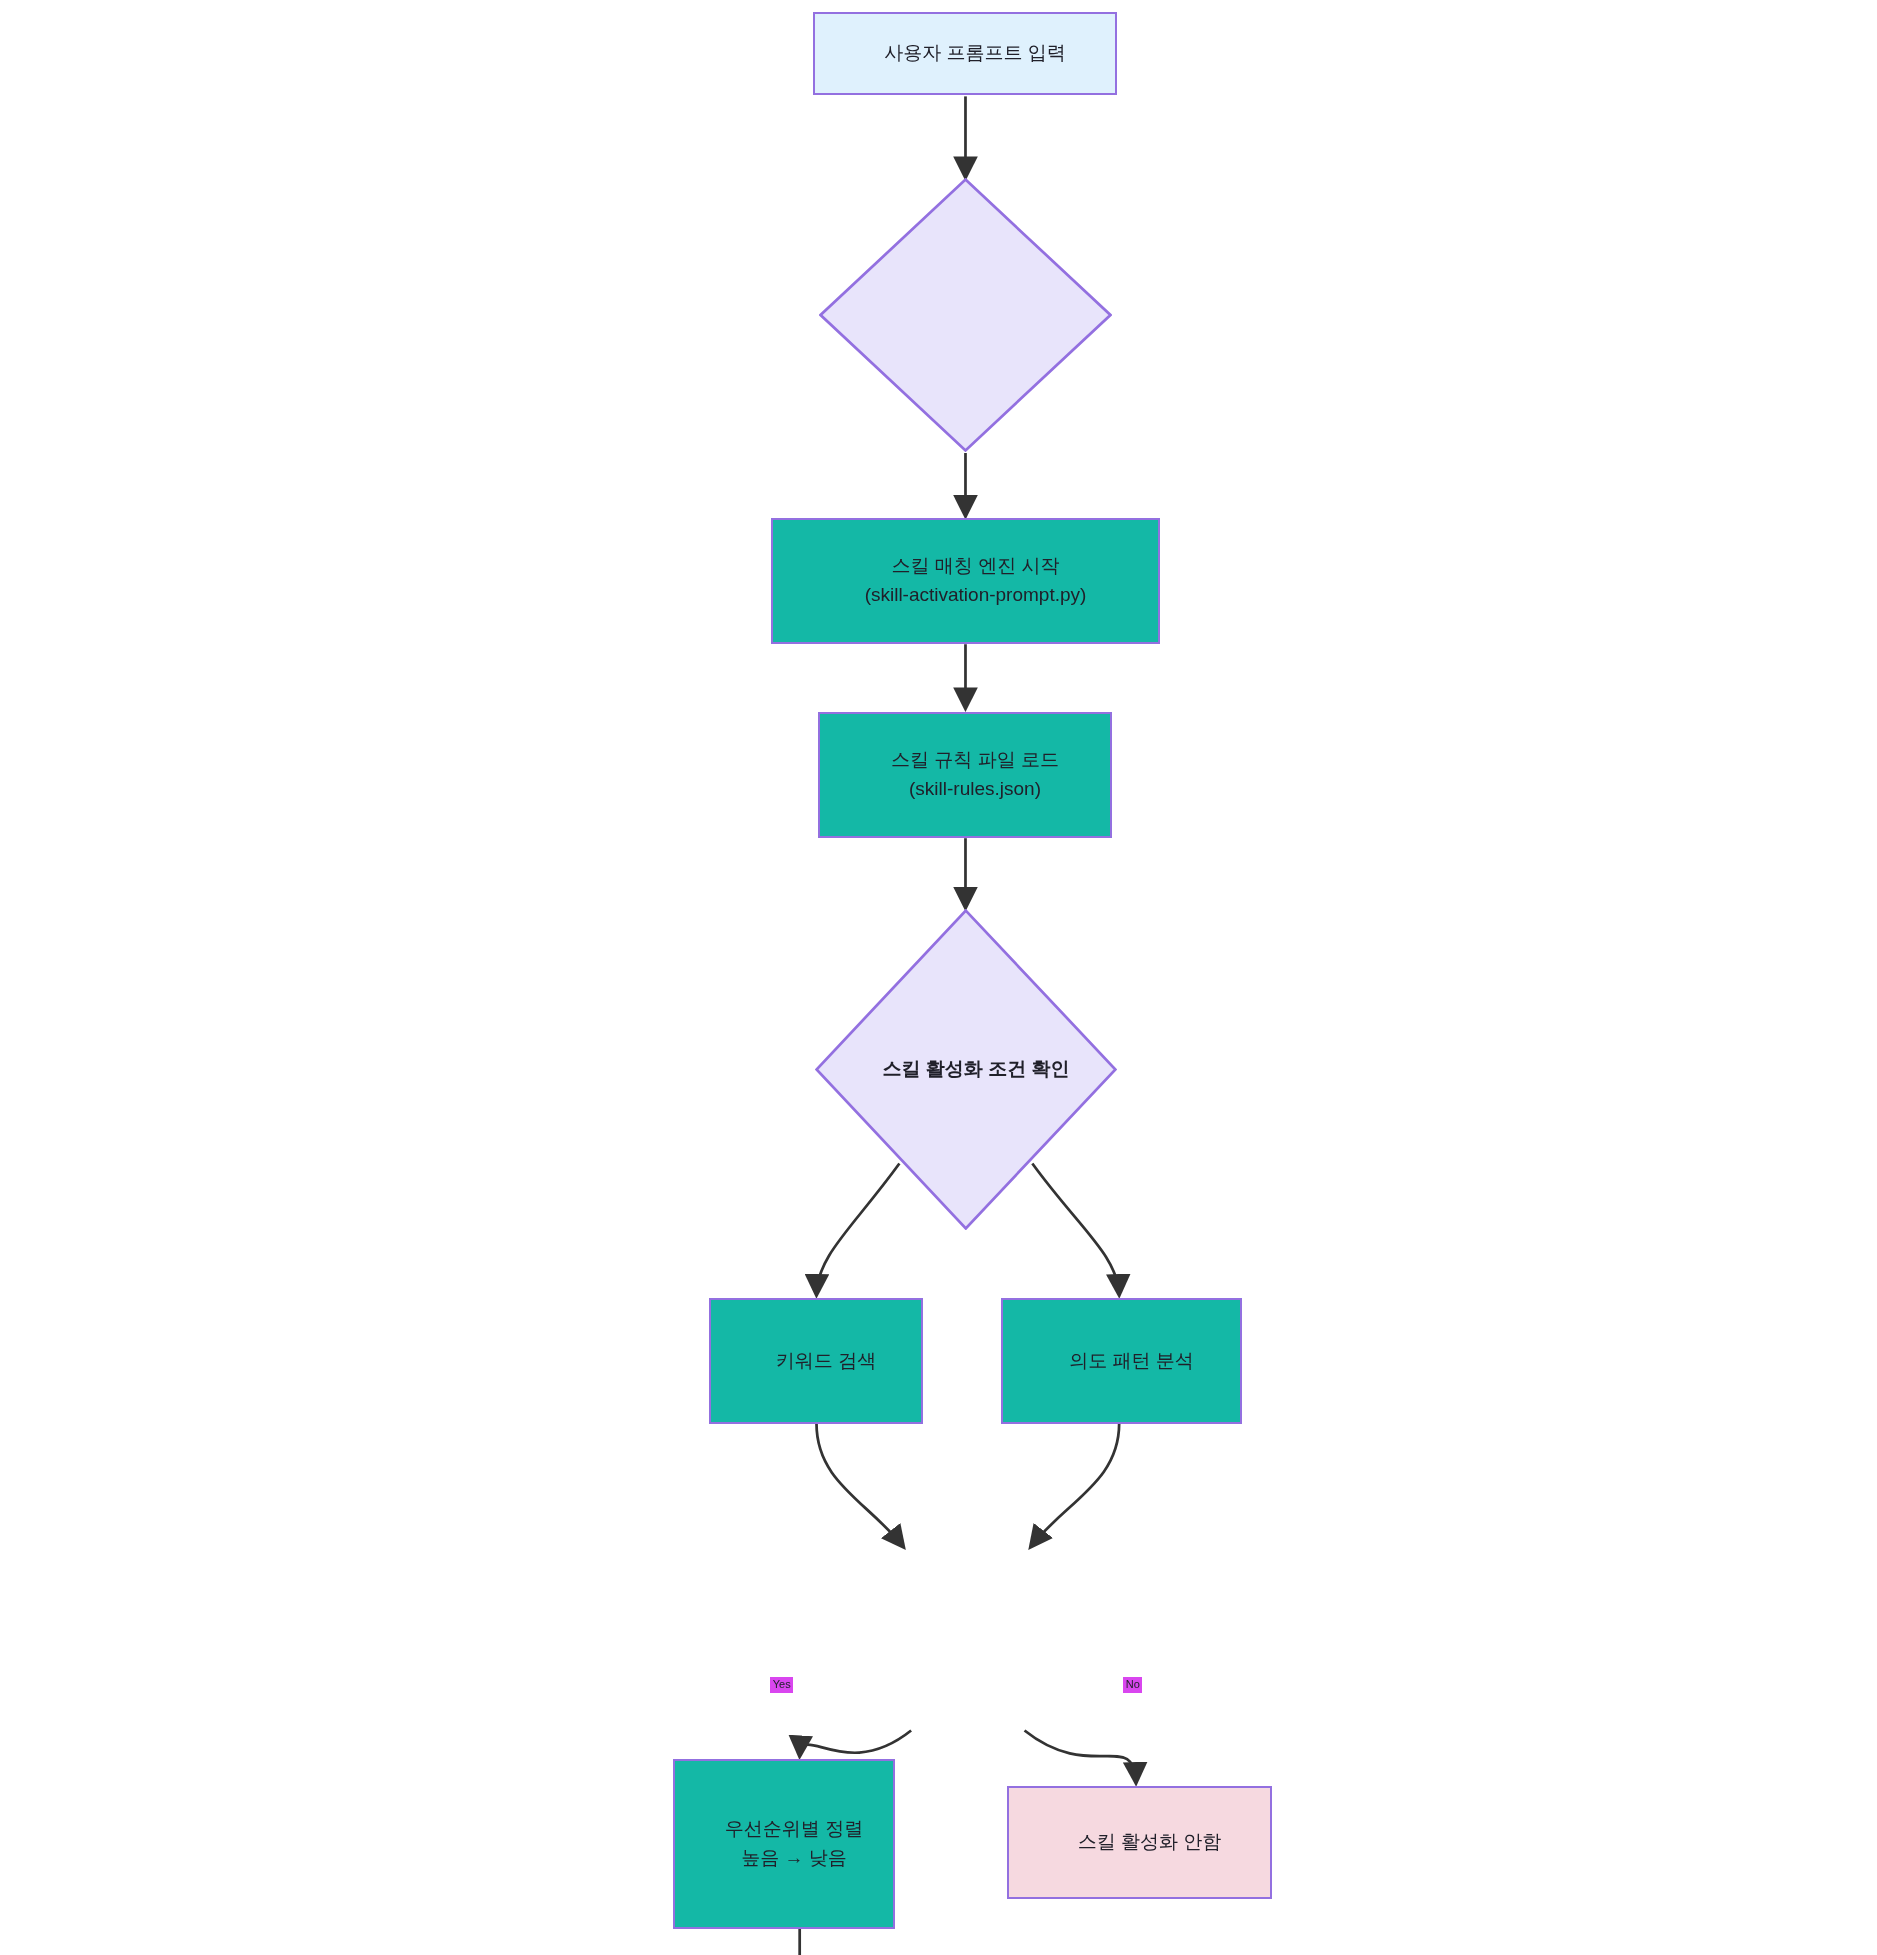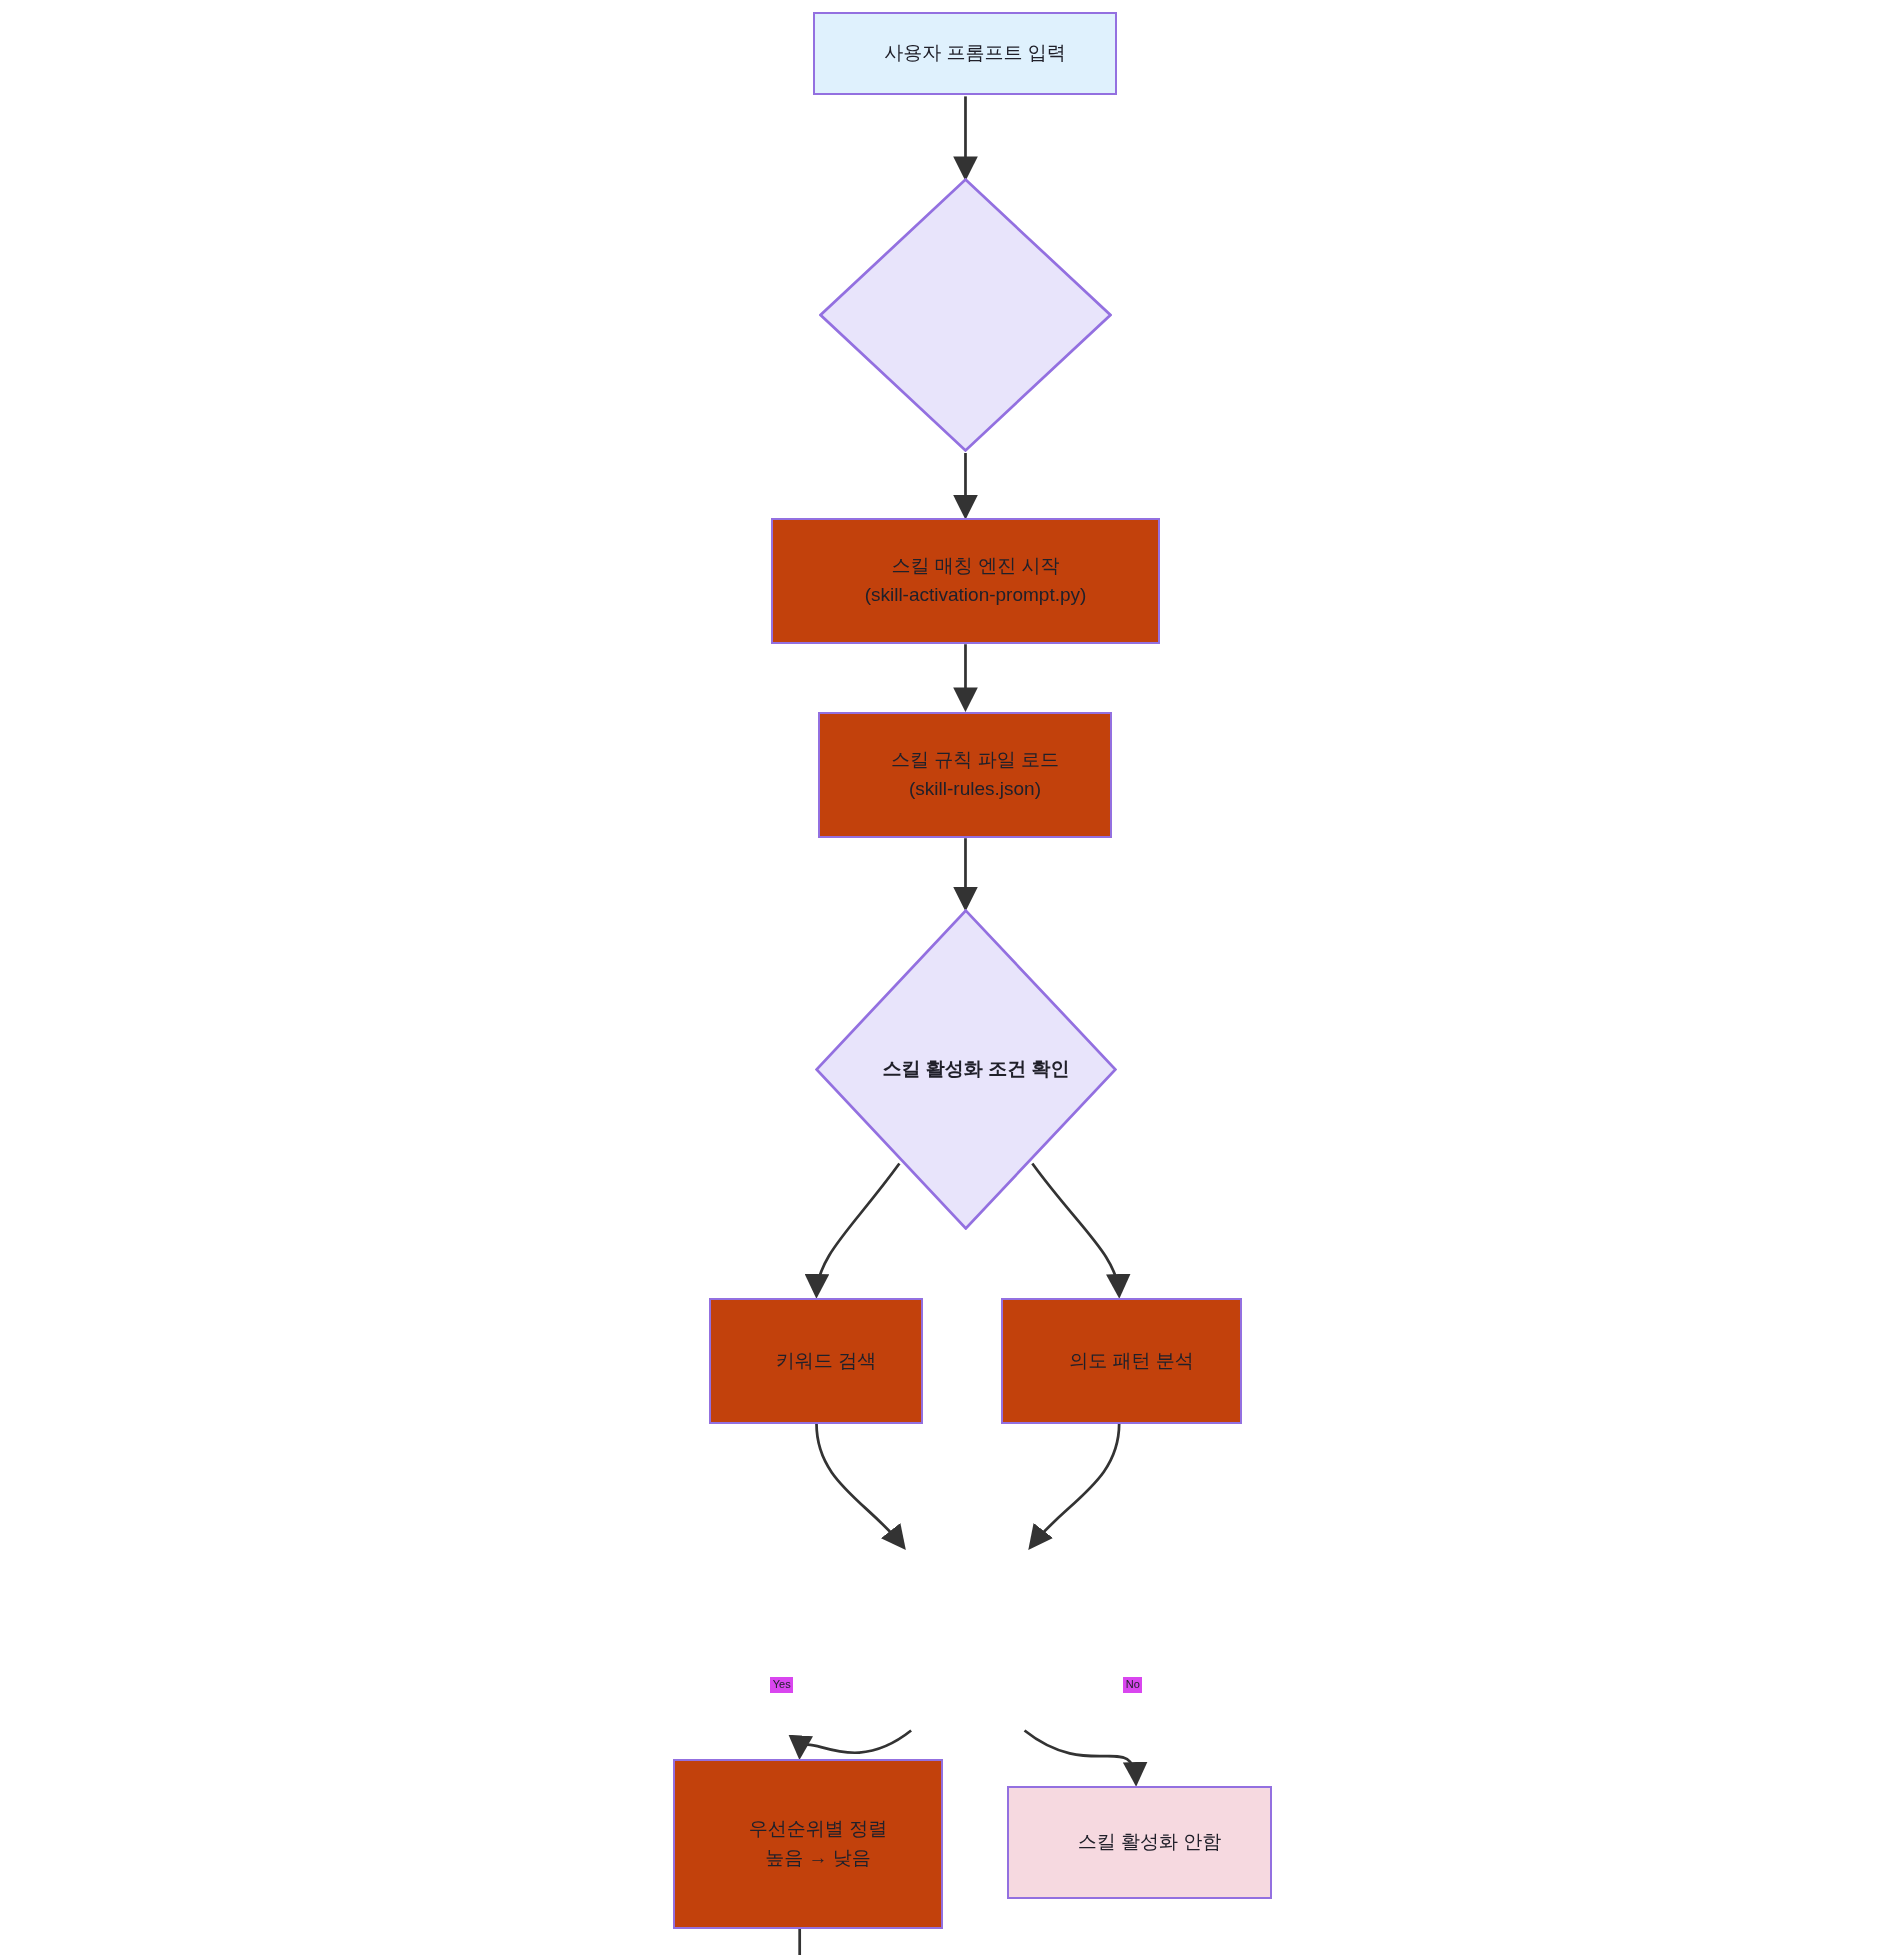--- a/index.html
+++ b/index.html
@@ -37,21 +37,21 @@
     justify-content: center;
     text-align: center;
     color: #20202a;
     font-size: 19px;
     line-height: 1.52;
     z-index: 3;
     padding-left: 20px;
   }
   .node.rect {
     border: 2.3px solid #9370e0;
-    background: #c2410c;
+    background: #14b8a6;
   }
   .node .line {
     display: block;
     white-space: nowrap;
   }
   
   .node.diamond {
     background: transparent;
     border: none;
   }
@@ -153,21 +153,21 @@
   </div>
 
   <div class="node rect" style="left:1001px; top:1298px; width:241px; height:126px;">
     <span class="line">의도 패턴 분석</span>
   </div>
 
 
   <div class="edge-label" style="left:770px; top:1677px;">Yes</div>
   <div class="edge-label" style="left:1123px; top:1677px;">No</div>
 
-  <div class="node rect" style="left:673px; top:1759px; width:270px; height:170px;">
+  <div class="node rect" style="left:673px; top:1759px; width:222px; height:170px;">
     <span class="line">우선순위별 정렬</span>
     <span class="line">높음 → 낮음</span>
   </div>
 
   <div class="node rect" style="left:1007px; top:1786px; width:265px; height:113px; background:#f6d9e0;">
     <span class="line">스킬 활성화 안함</span>
   </div>
 
 </div>
 

